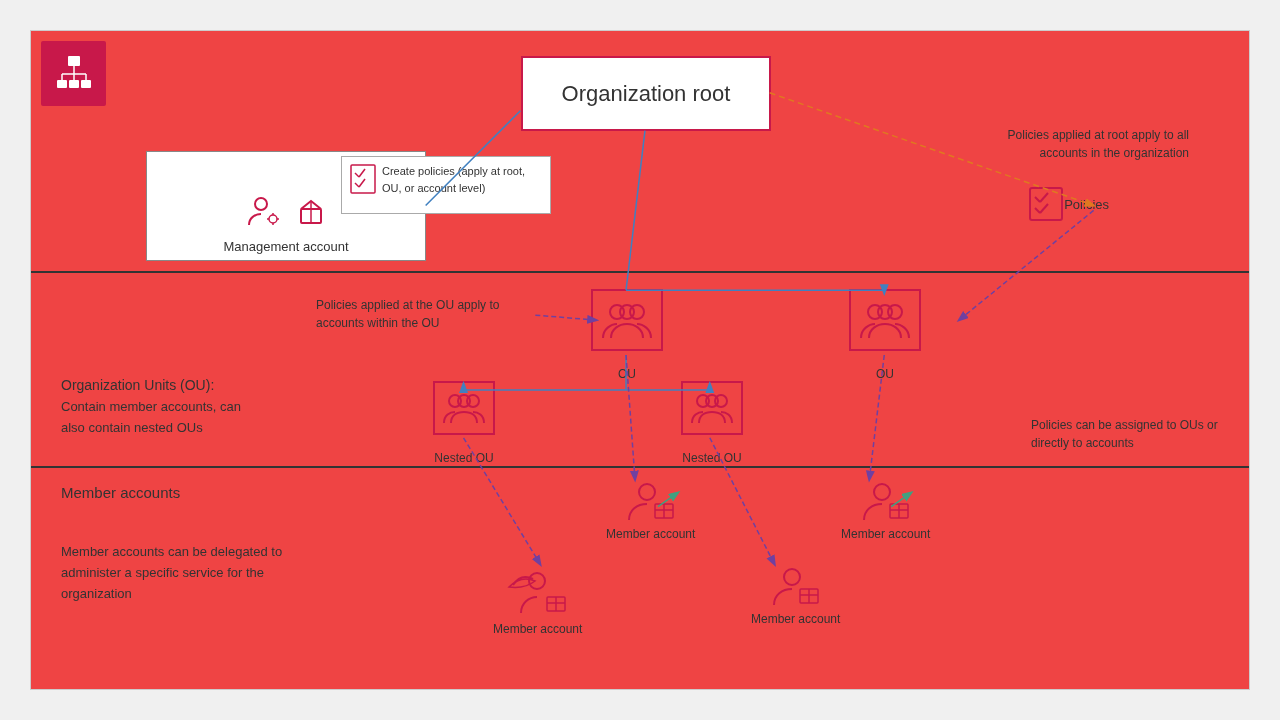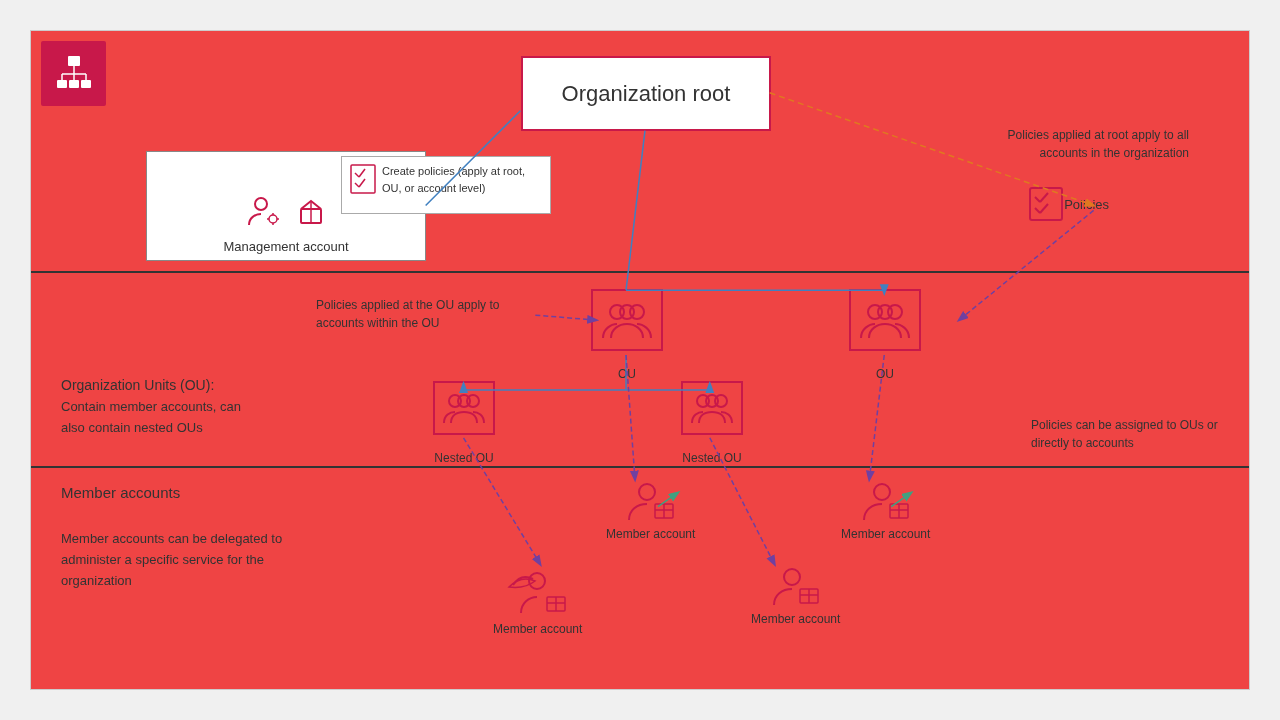--- a/index.html
+++ b/index.html
@@ -220,21 +220,21 @@
       left: 30px;
       font-size: 13px;
       color: #333;
       line-height: 1.6;
       max-width: 260px;
     }
     .member-section-text .title {
       font-size: 15px;
       font-weight: 500;
       display: block;
-      margin-bottom: 24px;
+      margin-bottom: 37px;
     }
   </style>
 </head>
 <body>
 
 <div class="outer-container">
 
   <div class="icon-box">
     <svg viewBox="0 0 40 40" xmlns="http://www.w3.org/2000/svg">
 

